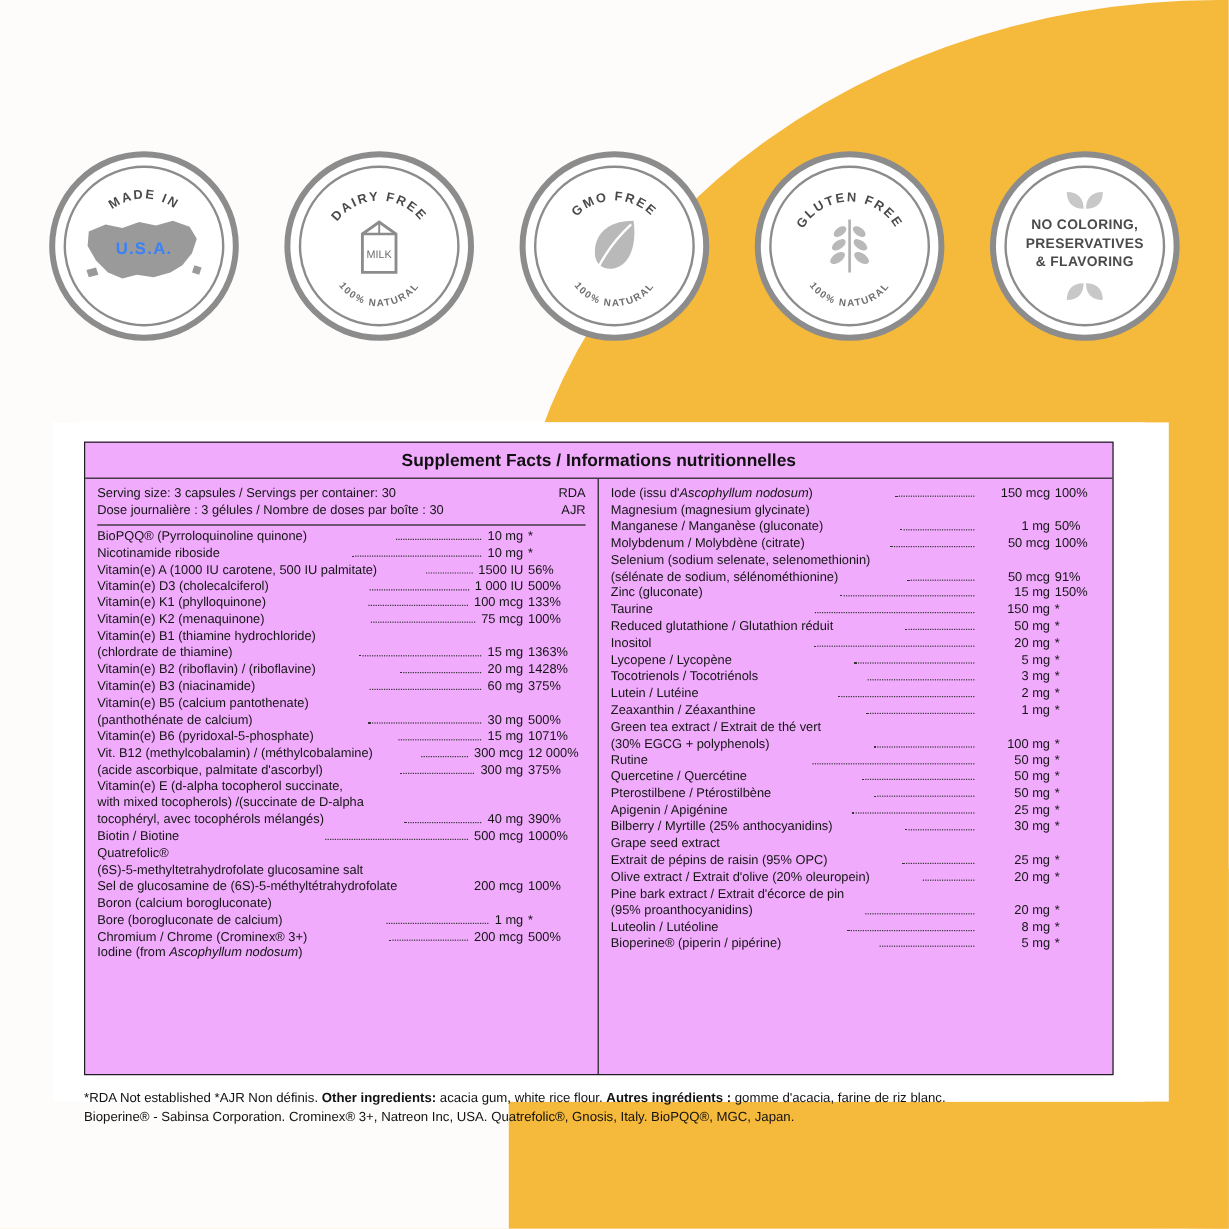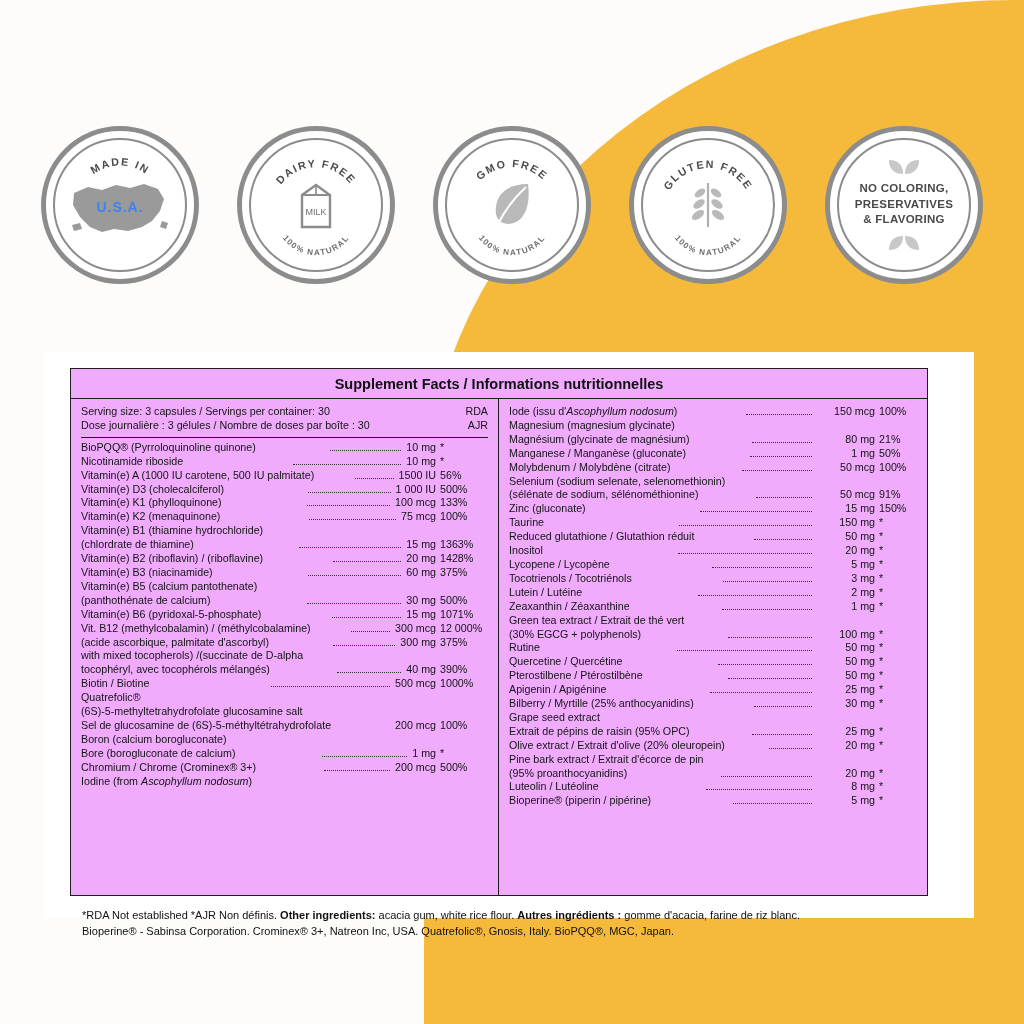--- a/index.html
+++ b/index.html
@@ -220,21 +220,20 @@
   .row.rightcol .amt { width: 58px; }
   .row.rightcol .pct { width: 38px; }
   #sf-footer {
     position: absolute;
     left: 26px;
     top: 556px;
     width: 858px;
     font-size: 11px;
     color: #111;
     line-height: 1.45;
-    margin-left: 12px;
   }
   #sf-footer b { font-weight: bold; }
 </style>
 </head>
 <body>
 
 <div id="bg-white"></div>
 <div id="bg-yellow-bottom"></div>
 <div id="bg-yellow"></div>
 
@@ -447,20 +446,26 @@
               <span class="amt">300 mcg</span>
               <span class="pct">12 000%</span>
             </div>
             <div class="row">
               <span class="nm">(acide ascorbique, palmitate d'ascorbyl)</span>
               <span class="dots"></span>
               <span class="amt">300 mg</span>
               <span class="pct">375%</span>
             </div>
             <div class="row">
+              <span class="nm">Vitamin(e) E (d-alpha tocopherol succinate,</span>
+              <span style="flex: 1 1 auto;"></span>
+              <span class="amt"></span>
+              <span class="pct"></span>
+            </div>
+            <div class="row">
               <span class="nm">with mixed tocopherols) /(succinate de D-alpha</span>
               <span style="flex: 1 1 auto;"></span>
               <span class="amt"></span>
               <span class="pct"></span>
             </div>
             <div class="row">
               <span class="nm">tocophéryl, avec tocophérols mélangés)</span>
               <span class="dots"></span>
               <span class="amt">40 mg</span>
               <span class="pct">390%</span>
@@ -521,26 +526,20 @@
               <span class="nm">Iode (issu d'<i>Ascophyllum nodosum</i>)</span>
               <span class="dots"></span>
               <span class="amt">150 mcg</span>
               <span class="pct">100%</span>
             </div>
             <div class="row rightcol">
               <span class="nm">Magnesium (magnesium glycinate)</span>
               <span style="flex: 1 1 auto;"></span>
               <span class="amt"></span>
               <span class="pct"></span>
-            </div>
-            <div class="row rightcol">
-              <span class="nm">Magnésium (glycinate de magnésium)</span>
-              <span class="dots"></span>
-              <span class="amt">80 mg</span>
-              <span class="pct">21%</span>
             </div>
             <div class="row rightcol">
               <span class="nm">Manganese / Manganèse (gluconate)</span>
               <span class="dots"></span>
               <span class="amt">1 mg</span>
               <span class="pct">50%</span>
             </div>
             <div class="row rightcol">
               <span class="nm">Molybdenum / Molybdène (citrate)</span>
               <span class="dots"></span>

